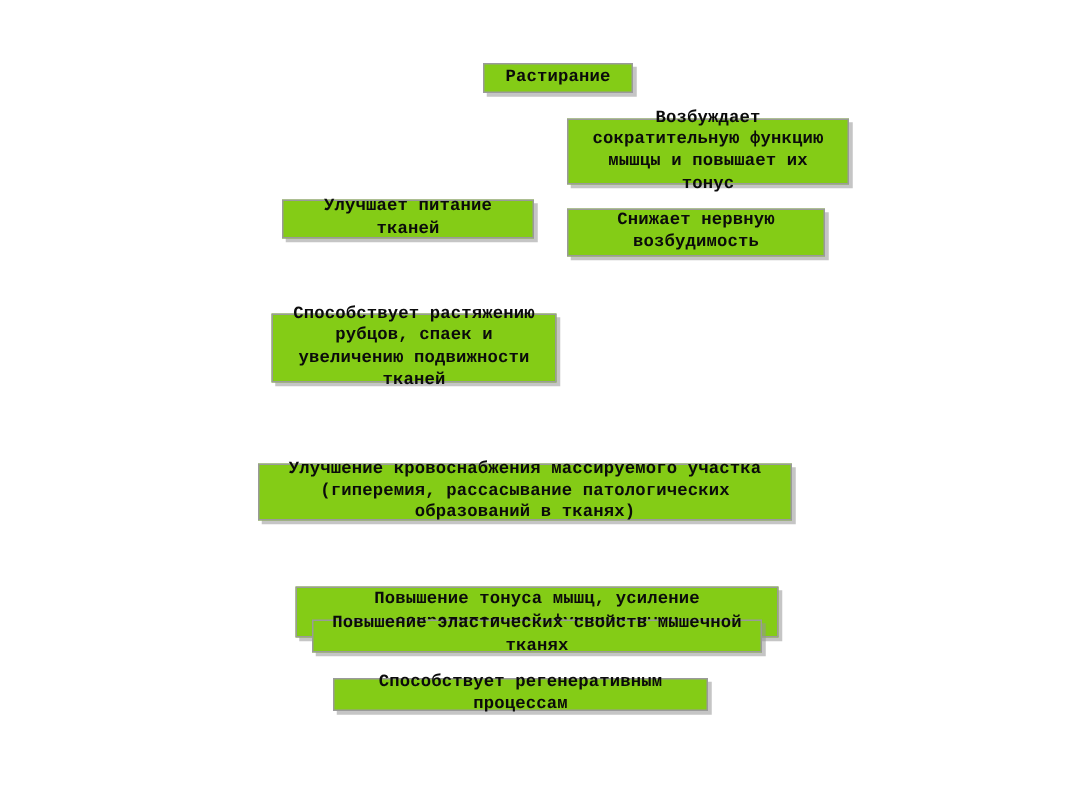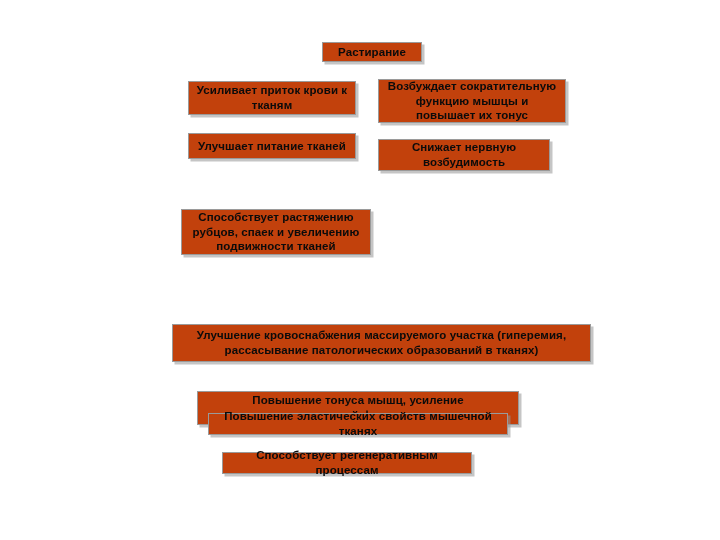--- a/index.html
+++ b/index.html
@@ -11,60 +11,59 @@
     position: relative;
     width: 720px;
     height: 540px;
     background: #ffffff;
     font-family: "Liberation Serif", serif;
     overflow: hidden;
   }
   .box {
     position: absolute;
     box-sizing: border-box;
-    background: #c2410c;
+    background: #84cc16;
     border: 1px solid #9a9a9a;
     color: #0b0b0b;
     display: flex;
     align-items: center;
     justify-content: center;
     text-align: center;
-    font-family: Liberation Sans, sans-serif;
+    font-family: Liberation Mono, monospace;
     font-weight: bold;
     font-size: 11.5px;
     line-height: 1.28;
     padding: 3px 6px;
     letter-spacing: 0.1px;
   }
   .title-box {
     font-size: 11.5px;
   }
   .shadow {
     box-shadow: 2.5px 2.5px 0 rgba(150,150,150,0.55);
   }
 </style>
 </head>
 <body>
 
 <div id="page">
 
   <div class="box shadow title-box" style="left:322px; top:42px; width:100px; height:20px;">Растирание</div>
 
-  <div class="box shadow" style="left:188px; top:81px; width:168px; height:34px;">Усиливает приток крови к тканям</div>
 
   <div class="box shadow" style="left:378px; top:79px; width:188px; height:44px;">Возбуждает сократительную функцию мышцы и повышает их тонус</div>
 
   <div class="box shadow" style="left:188px; top:133px; width:168px; height:26px;">Улучшает питание тканей</div>
 
   <div class="box shadow" style="left:378px; top:139px; width:172px; height:32px;">Снижает нервную возбудимость</div>
 
   <div class="box shadow" style="left:181px; top:180px; width:190px; height:46px;margin-top:29px;">Способствует растяжению рубцов, спаек и увеличению подвижности тканей</div>
 
 
-  <div class="box shadow" style="left:172px; top:324px; width:419px; height:38px;">Улучшение кровоснабжения массируемого участка (гиперемия, рассасывание патологических образований в тканях)</div>
+  <div class="box shadow" style="left:172px; top:309px; width:356px; height:38px;">Улучшение кровоснабжения массируемого участка (гиперемия, рассасывание патологических образований в тканях)</div>
 
   <div class="box shadow" style="left:197px; top:363px; width:322px; height:34px;margin-top:28px;">Повышение тонуса мышц, усиление сократительной функции мышц</div>
 
   <div class="box shadow" style="left:208px; top:413px; width:300px; height:22px;">Повышение эластических свойств мышечной тканях</div>
 
   <div class="box shadow" style="left:222px; top:452px; width:250px; height:22px;">Способствует регенеративным процессам</div>
 
 </div>
 
 </body></html>

